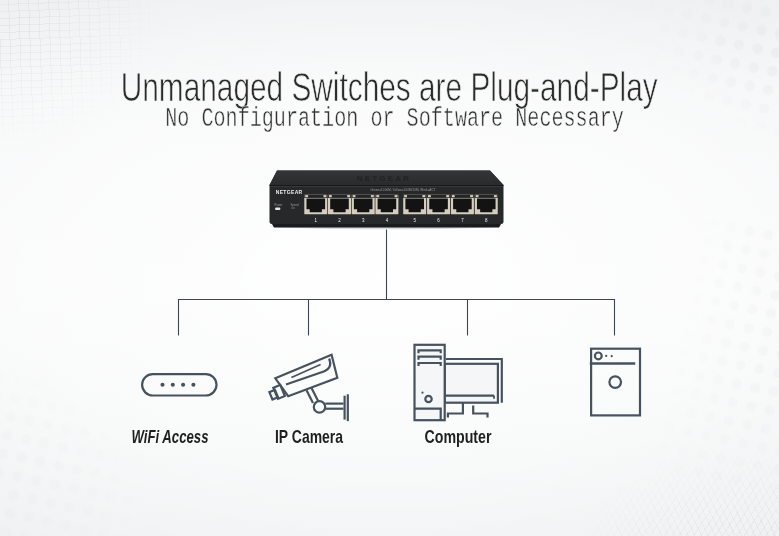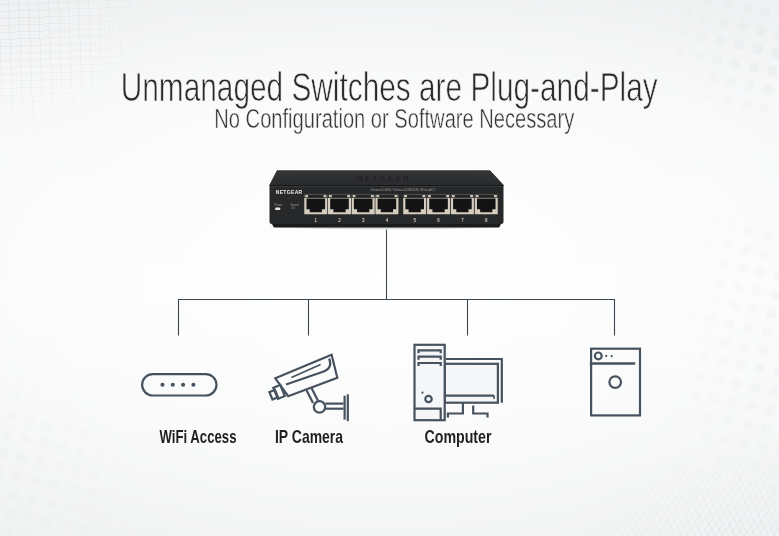--- a/index.html
+++ b/index.html
@@ -44,21 +44,21 @@
       repeating-linear-gradient(94deg, rgba(170,175,181,.22) 0 1px, rgba(0,0,0,0) 1px 10px),
       repeating-linear-gradient(4deg, rgba(170,175,181,.20) 0 1px, rgba(0,0,0,0) 1px 7px);
     transform:rotate(-6deg);
     -webkit-mask-image:radial-gradient(ellipse 75% 75% at 18% 22%, rgba(0,0,0,.75) 0%, rgba(0,0,0,0) 60%);
     mask-image:radial-gradient(ellipse 75% 75% at 18% 22%, rgba(0,0,0,.75) 0%, rgba(0,0,0,0) 60%);}
   .title{position:absolute;top:55px;left:0;width:779px;text-align:center;
     color:#2b2b2b;font-size:40px;font-weight:400;line-height:46px;white-space:nowrap;margin-top:9px;
     -webkit-text-stroke:0.75px #f3f4f5;}
   .title span{display:inline-block;transform:scaleX(0.7454);transform-origin:center;}
   .subtitle{position:absolute;top:103px;left:0;width:779px;text-align:center;
-    color:#333;font-size:27px;font-weight:400;line-height:32px;white-space:nowrap;
+    color:#333;font-size:27px;font-weight:400;line-height:32px;white-space:nowrap;font-family:Liberation Mono, monospace;
     -webkit-text-stroke:0.5px #f3f4f5;}
   .subtitle span{display:inline-block;transform:translateX(4.7px) scaleX(0.745);transform-origin:center;}
   .lbl{position:absolute;top:425.5px;color:#1f1f1f;font-size:19px;font-weight:700;
     white-space:nowrap;transform:translateX(-50%);}
   .lbl span{display:inline-block;transform-origin:center;}
   svg{position:absolute;overflow:visible;}
 </style>
 </head>
 <body>
 <div id="stage">
@@ -220,17 +220,17 @@
     <g fill="none" stroke="#46525e" stroke-width="2.2">
       <rect x="11.1" y="8.7" width="48.9" height="66.7"></rect>
       <line x1="9.8" y1="23.5" x2="55.2" y2="23.5" stroke-width="2.6"></line>
       <circle cx="18.3" cy="15.9" r="3.4"></circle>
       <circle cx="26.2" cy="15.9" r="1.1" fill="#46525e" stroke="none"></circle>
       <circle cx="31.7" cy="16.2" r="1.1" fill="#46525e" stroke="none"></circle>
       <circle cx="35.2" cy="42.1" r="5.8"></circle>
     </g>
   </svg>
 
-  <div class="lbl" style="left:198px;"><span style="transform:scaleX(0.6933)">WiFi Access</span></div>
+  <div class="lbl" style="left:170px;font-style:italic;"><span style="transform:scaleX(0.6933)">WiFi Access</span></div>
   <div class="lbl" style="left:309px;"><span style="transform:scaleX(0.7343)">IP Camera</span></div>
   <div class="lbl" style="left:457.5px;"><span style="transform:scaleX(0.7468)">Computer</span></div>
 
 </div>
 
 </body></html>

